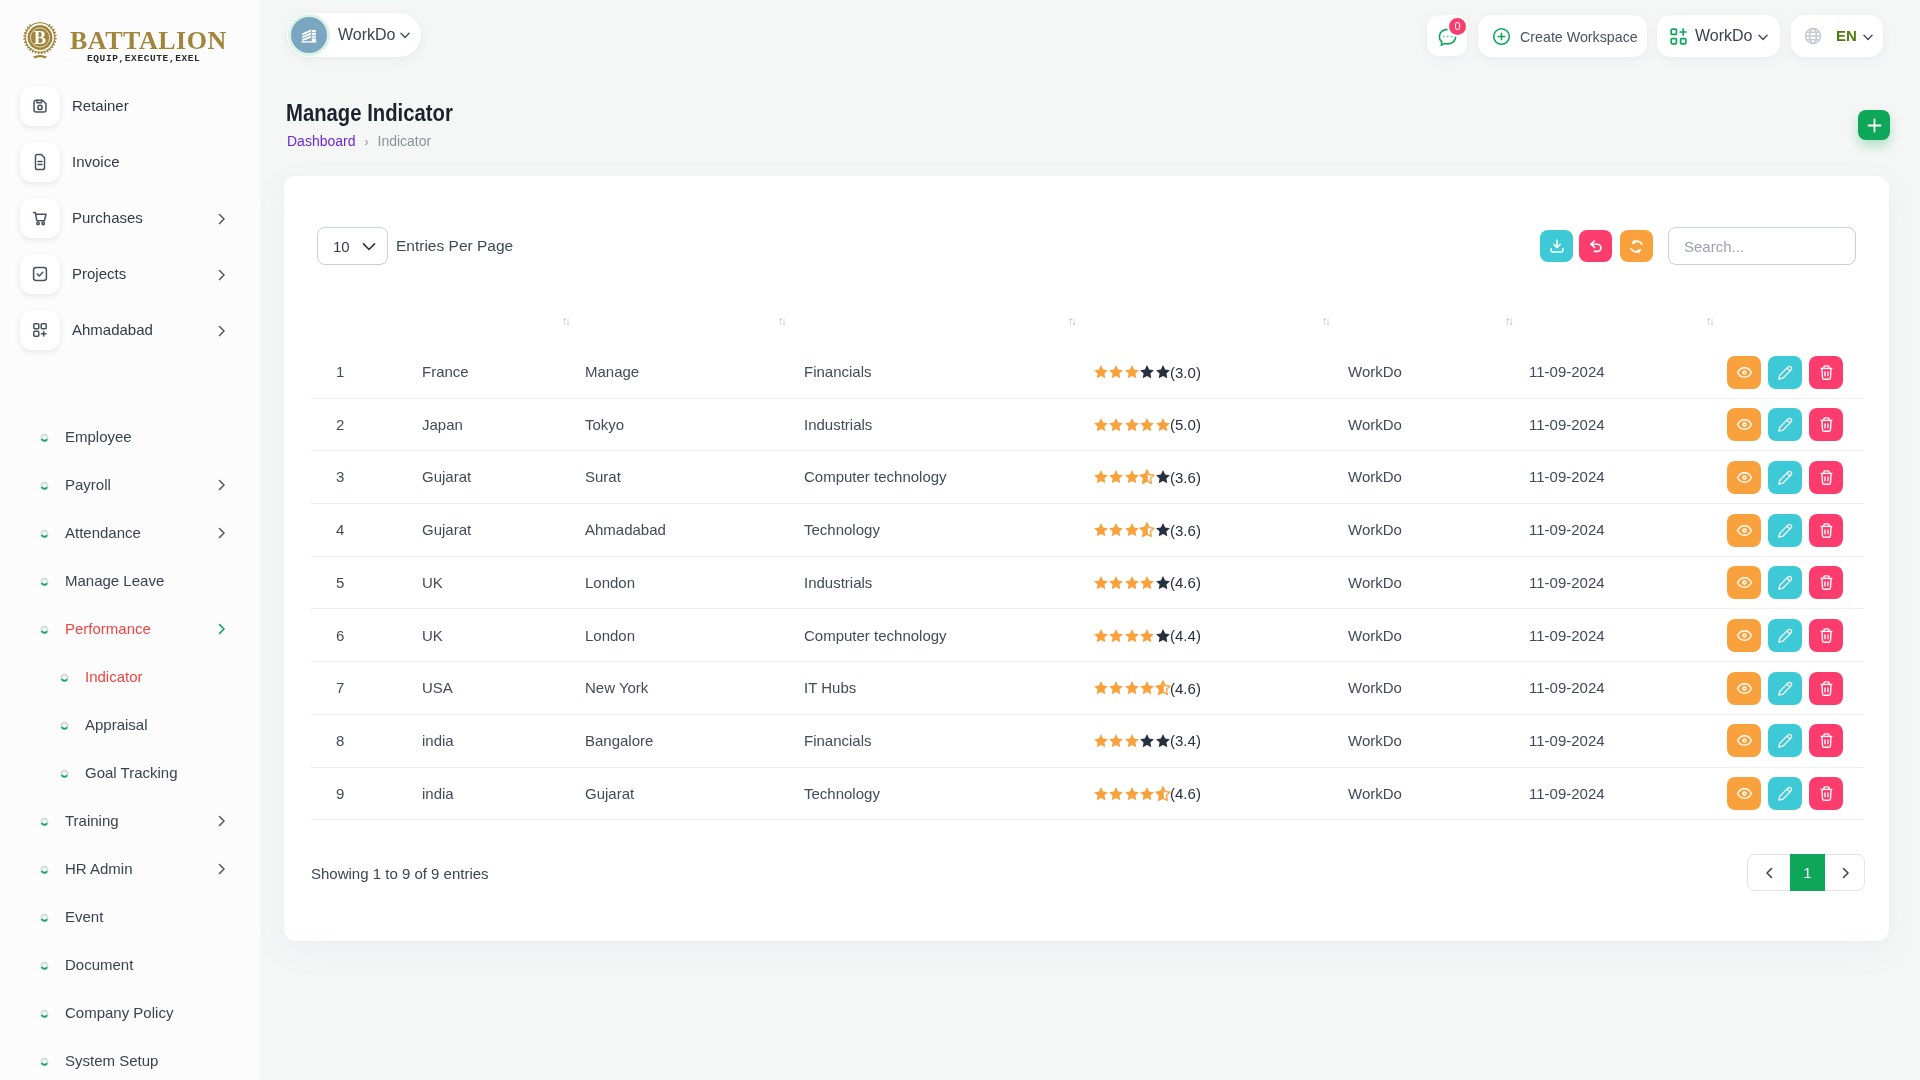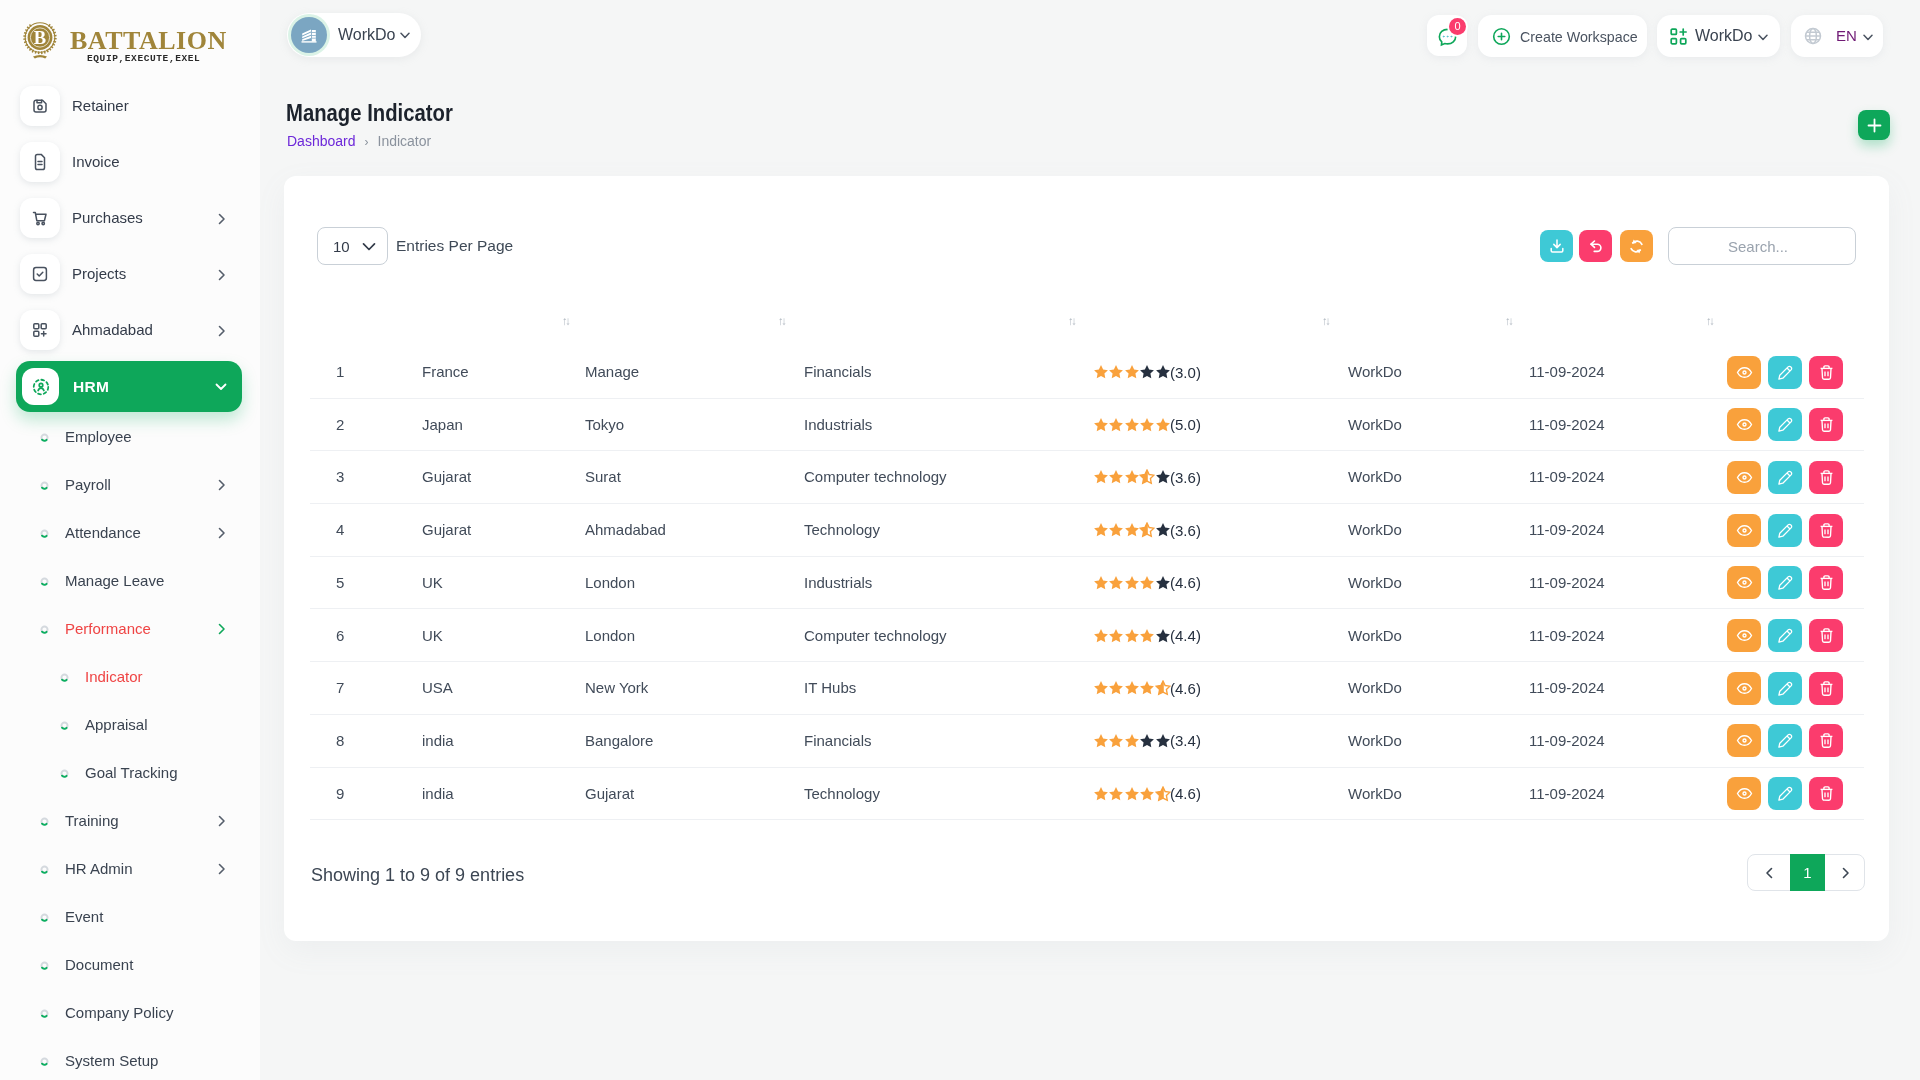--- a/index.html
+++ b/index.html
@@ -46,35 +46,35 @@
 #addbtn { position:absolute; left:1858px; top:110px; width:32px; height:30px; background:#0ea75a; border-radius:8px;
   color:#fff; display:flex; align-items:center; justify-content:center; box-shadow:0 6px 12px rgba(12,175,96,0.3); }
 
 #card { position:absolute; left:284px; top:176px; width:1605px; height:765px; background:#fff; border-radius:12px;
   box-shadow:0 10px 30px rgba(140,150,160,0.08); }
 #selbox { position:absolute; left:33px; top:51px; width:71px; height:38px; border:1px solid #c9d0d7; border-radius:8px; }
 #selbox span { position:absolute; left:15px; top:10px; font-size:15px; color:#333b49; }
 #epp { position:absolute; left:112px; top:61px; font-size:15.5px; color:#3f4a57; }
 .tool { position:absolute; top:54px; width:33px; height:32px; border-radius:8px; display:flex; align-items:center; justify-content:center; }
 #search { position:absolute; left:1384px; top:51px; width:188px; height:38px; border:1px solid #c9d0d7; border-radius:8px; }
-#search span { position:absolute; left:15px; top:10px; font-size:15px; color:#9aa3ae;margin-left:44px; }
+#search span { position:absolute; left:15px; top:10px; font-size:15px; color:#9aa3ae; }
 
 #thead { position:absolute; left:26px; top:123px; width:1554px; height:47px; background:#f7f8fa; }
 #thead span.h { position:absolute; top:15px; font-size:13px; font-weight:bold; color:#161c26; letter-spacing:0.2px; }
 .sort { position:absolute; top:16px; font-size:11.5px; color:#aeb6bf; letter-spacing:-2.5px; }
 .trow { position:absolute; left:26px; width:1554px; height:52.7px; border-bottom:1px solid #eef0f3; }
 .trow .c { position:absolute; top:17px; font-size:15px; color:#414b59; }
 .rating { position:absolute; top:17.5px; display:flex; align-items:center; }
 .st { width:16px; height:16px; margin-right:-0.6px; }
 .rv { font-size:15px; color:#26303f; }
 .abtn { position:absolute; top:9.5px; width:34px; height:33px; border-radius:8px; display:flex; align-items:center; justify-content:center; }
 .ob { background:#f9a13c; }
 .tb { background:#3ec9d6; }
 .pb { background:#fb3c6d; }
-#showing { position:absolute; left:27px; top:689px; font-size:18px; color:#3c4653; }
+#showing { position:absolute; left:27px; top:689px; font-size:15px; color:#3c4653; }
 #pag { position:absolute; left:1463px; top:678px; width:118px; height:37px; border:1px solid #e0e4e9; border-radius:8px; background:#fff; }
 #pag .pg { position:absolute; top:0; height:35px; display:flex; align-items:center; justify-content:center; }
 #pag .one { left:42px; width:35px; background:#0ea75a; color:#fff; font-size:15px; height:37px; top:-1px; }
 </style></head>
 <body>
 <div id="sidebar">
  <div id="logo">
       <svg id="badge" viewBox="0 0 44 44">
  <g stroke="#a0853a" fill="none">
   <circle cx="22" cy="20.5" r="14.8" stroke-width="1.1"></circle>
@@ -129,33 +129,20 @@
         <rect x="3.8" y="3.8" width="5" height="5" rx="1"></rect>
         <rect x="11.2" y="3.8" width="5" height="5" rx="1"></rect>
         <rect x="3.8" y="11.2" width="5" height="5" rx="1"></rect>
         <path d="M13.7 11.4v4.6M11.4 13.7h4.6"></path>
       </svg>
     </div>
     <span class="slabel" style="top:321px">Ahmadabad</span>
     <svg class="chev" style="left:218px;top:325px" viewBox="0 0 8 12" fill="none" stroke="#555e6b" stroke-width="1.6" stroke-linecap="round" stroke-linejoin="round">
       <path d="M1.5 1.5 6 6l-4.5 4.5"></path>
     </svg>
-<div id="hrm">
- <div id="hrmbox">
-        <svg viewBox="0 0 20 20" fill="none" stroke="#0ea75a" stroke-width="1.6" stroke-linecap="round">
-   <circle cx="10" cy="10" r="6.6" stroke-dasharray="2.6 2.6"></circle>
-   <circle cx="10" cy="8.3" r="1.6"></circle>
-          <path d="M7.4 13.2c.5-1.5 1.5-2.2 2.6-2.2s2.1.7 2.6 2.2"></path>
- </svg>
-      </div>
- <span id="hrmlabel">HRM</span>
- <svg class="chev" style="left:199px;top:22px" viewBox="0 0 12 8" fill="none" stroke="#fff" stroke-width="1.8" stroke-linecap="round" stroke-linejoin="round">
-        <path d="M1.5 1.5 6 6l4.5-4.5"></path>
-      </svg>
-</div>
     <span class="dotw" style="left:40px;top:432.5px">
       <svg class="dot" viewBox="0 0 10 10">
         <circle cx="5" cy="5" r="3.4" fill="none" stroke="#d4d9de" stroke-width="2.1"></circle>
         <path d="M2.2 7.4 A3.4 3.4 0 0 0 7.4 7.6" fill="none" stroke="#0caf60" stroke-width="2.1" stroke-linecap="round"></path>
       </svg>
     </span>
     <span class="sub" style="left:65px;top:428px">Employee</span>
     <span class="dotw" style="left:40px;top:480.5px">
       <svg class="dot" viewBox="0 0 10 10">
         <circle cx="5" cy="5" r="3.4" fill="none" stroke="#d4d9de" stroke-width="2.1"></circle>
@@ -312,21 +299,21 @@
       <path d="M1 1.2 5 5.4 9 1.2"></path>
     </svg>
 </div>
 
 <div class="pill" id="enp" style="left:1791px;width:92px;">
  <svg style="position:absolute;left:13px;top:12px" width="18" height="18" viewBox="0 0 18 18" fill="none" stroke="#c3cad2" stroke-width="1.5">
   <circle cx="9" cy="9" r="7.5"></circle>
       <ellipse cx="9" cy="9" rx="3.4" ry="7.5"></ellipse>
       <path d="M1.8 9h14.4M2.8 5.2h12.4M2.8 12.8h12.4"></path>
     </svg>
- <span class="plabel" style="position:absolute;left:45px;top:12px;color:#701a75;font-weight:normal;font-size:15px;">EN</span>
+ <span class="plabel" style="position:absolute;left:45px;top:12px;color:#4d7c0f;font-weight:bold;font-size:15px;">EN</span>
  <svg class="pchev" style="left:72px;top:19px" viewBox="0 0 10 7" fill="none" stroke="#4a5360" stroke-width="1.5" stroke-linecap="round" stroke-linejoin="round">
       <path d="M1 1.2 5 5.4 9 1.2"></path>
     </svg>
 </div>
 
 <div id="title">Manage Indicator</div>
 <div id="bc"><span class="d">Dashboard</span><span class="s">›</span><span class="i">Indicator</span></div>
 <div id="addbtn">
     <svg width="15" height="15" viewBox="0 0 15 15" stroke="#fff" stroke-width="1.8" stroke-linecap="round">
       <path d="M7.5 1.5v12M1.5 7.5h12"></path>

